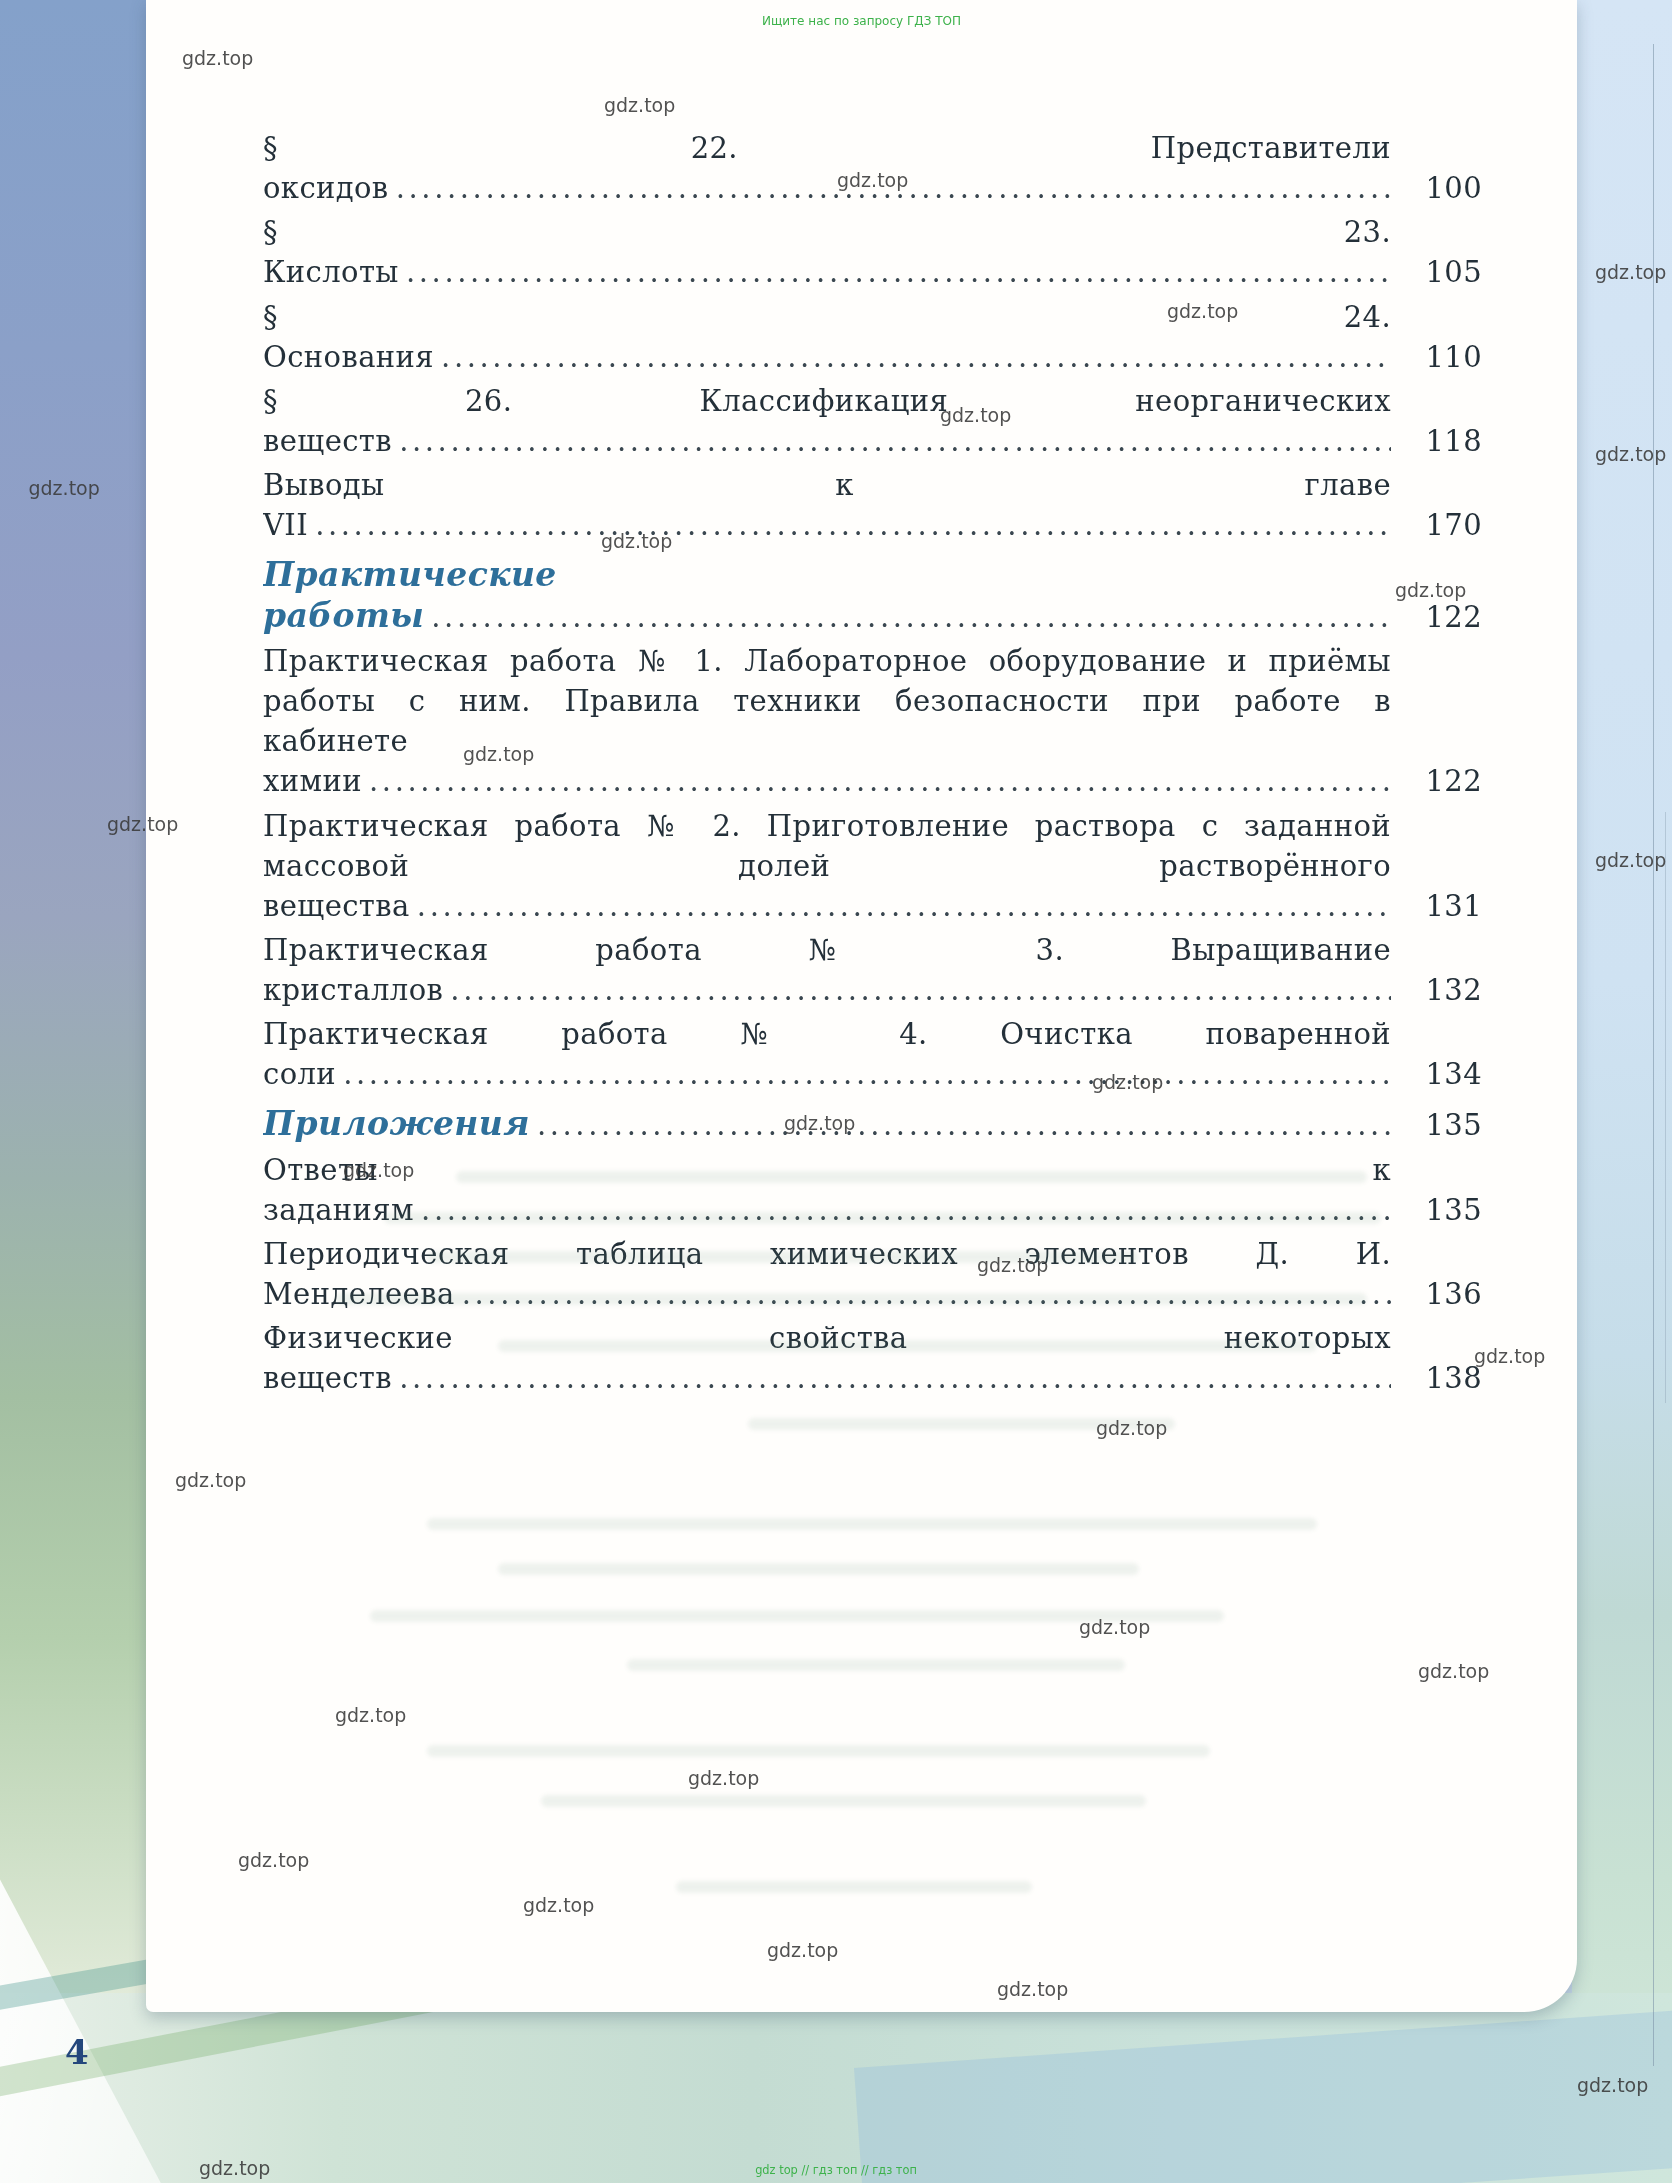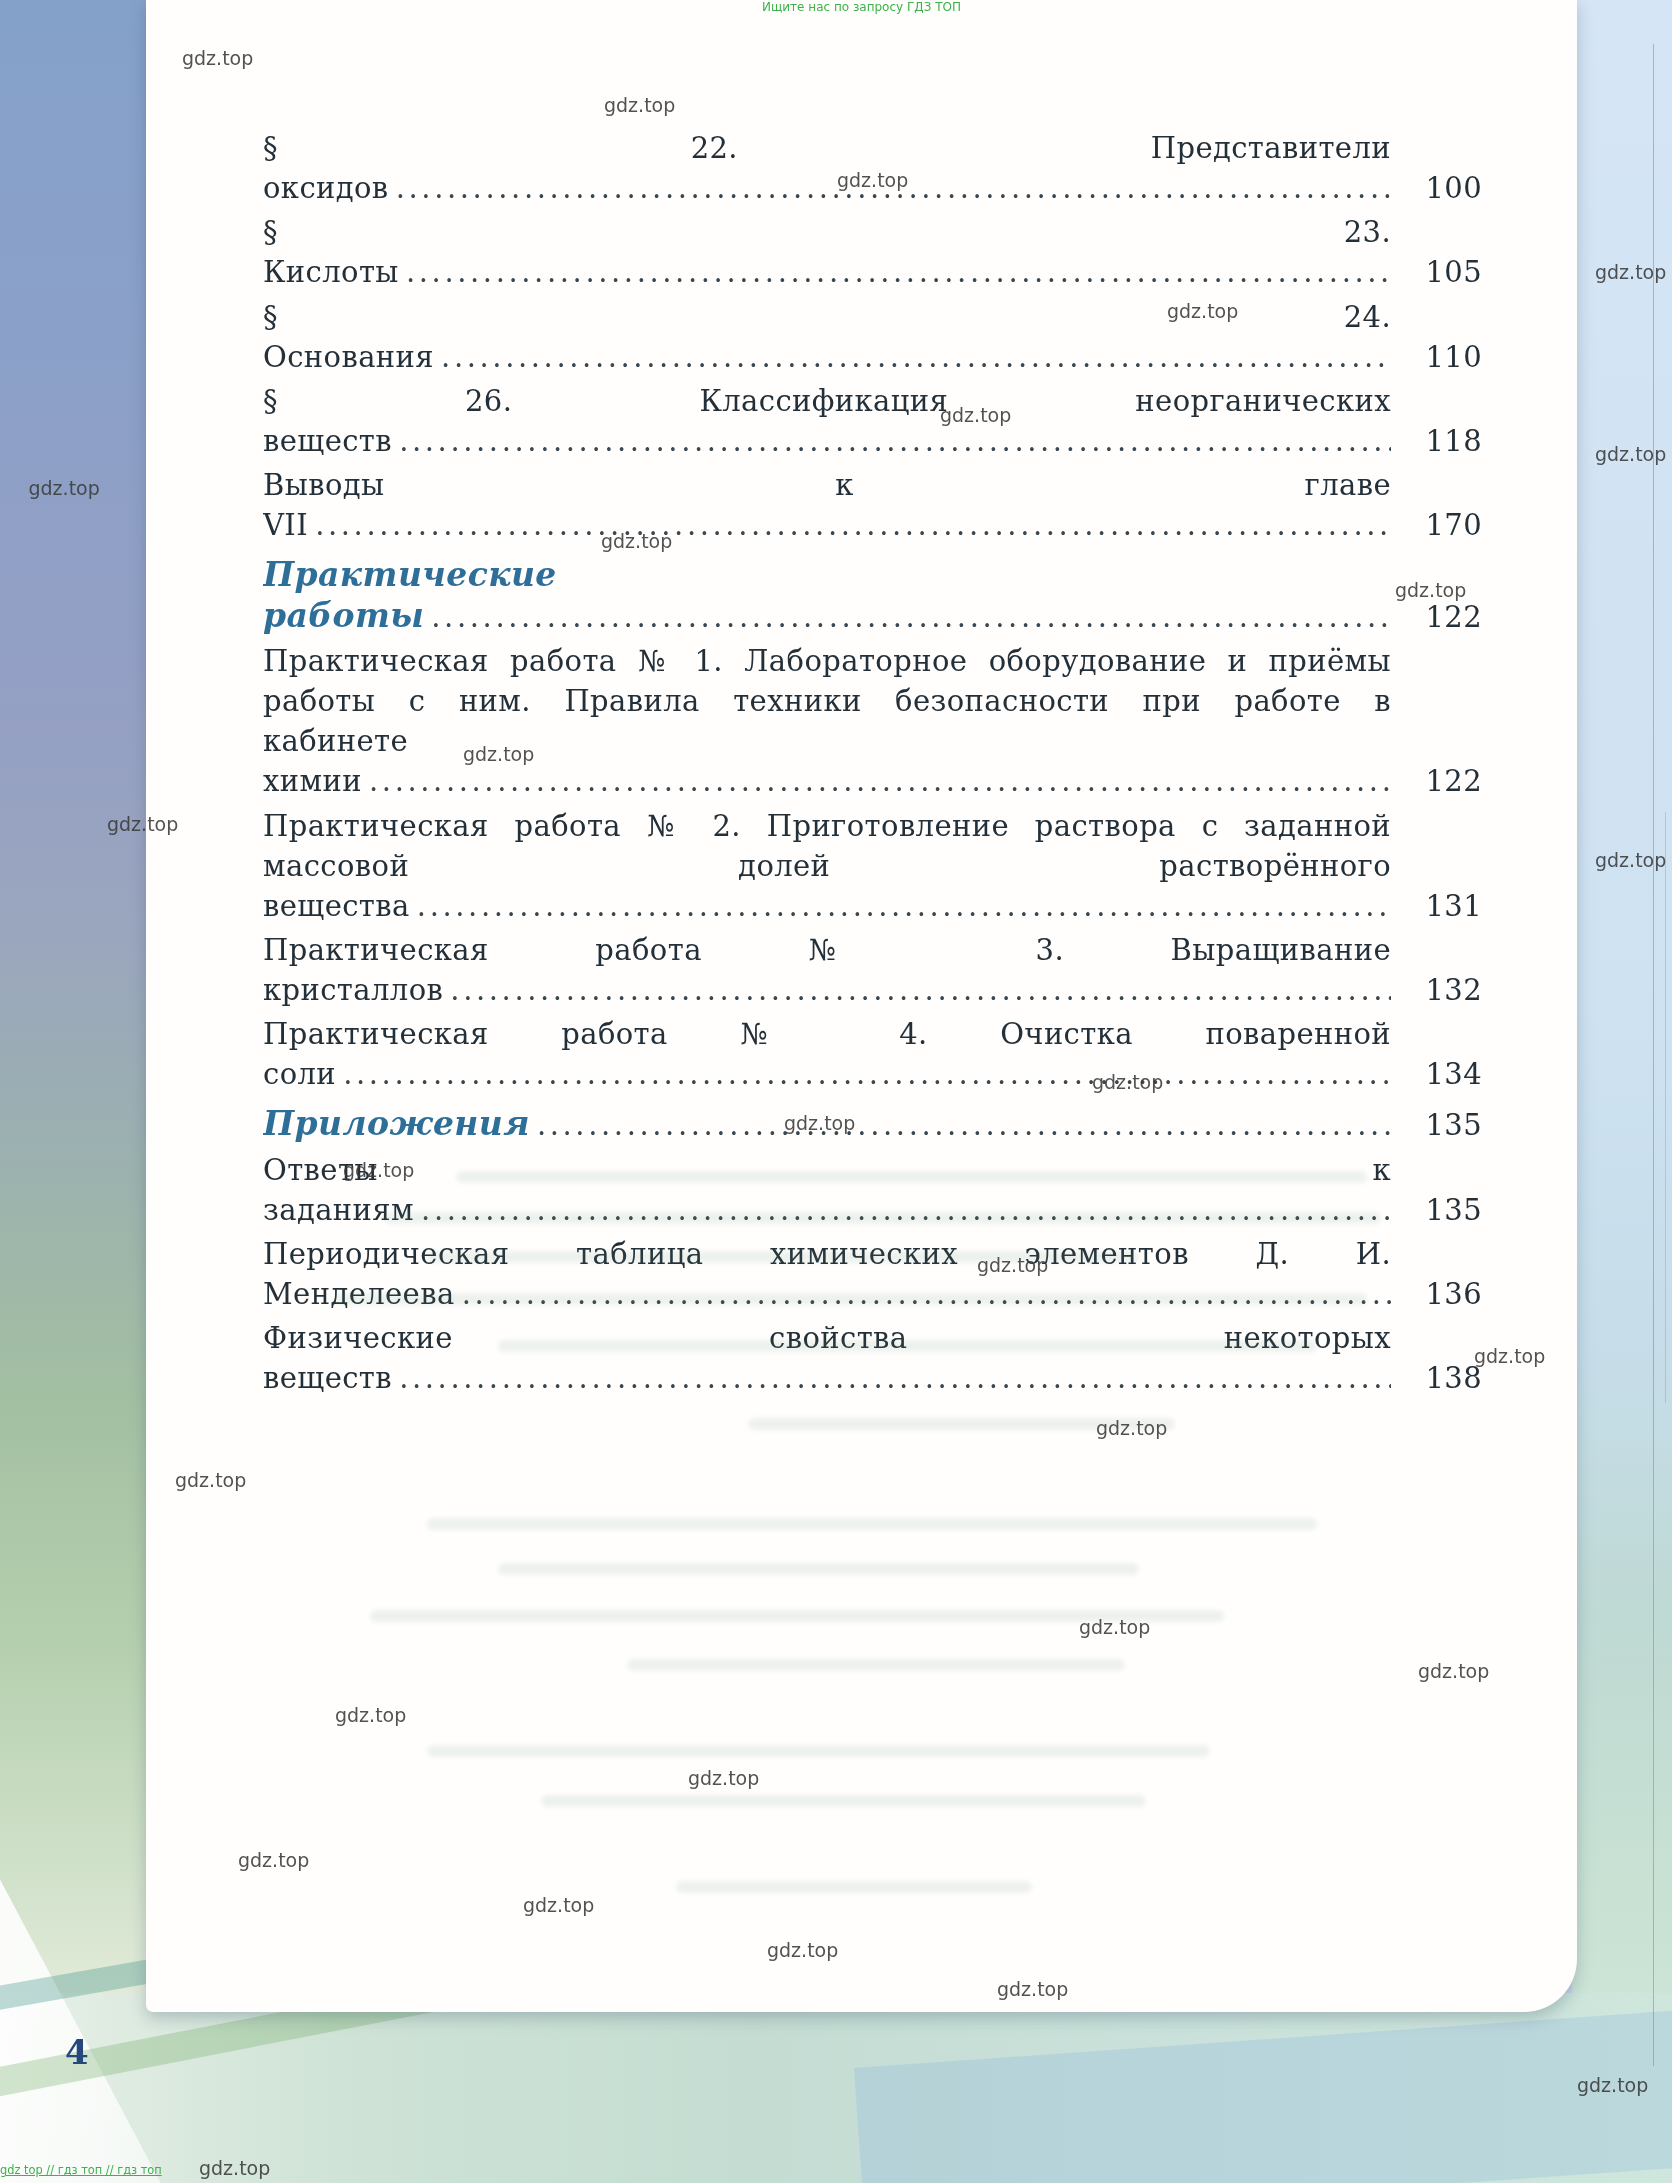--- a/index.html
+++ b/index.html
@@ -42,28 +42,28 @@
   .l1{left:1653px;top:44px;height:2022px;}
   .l2{left:1665px;top:812px;height:591px;background:rgba(145,165,182,.45);}
   
   .sheet{
     position:absolute;left:146px;top:0;width:1431px;height:2012px;
     background:#fffefc;
     border-radius:0 0 53px 7.1px;
     box-shadow:0 5.7px 15.7px rgba(55,80,105,.28);
   }
   .top-note{
-    position:absolute;top:0;left:0;width:100%;text-align:center;
+    position:absolute;top:14px;left:0;width:100%;text-align:center;
     font-family:"DejaVu Sans","Liberation Sans",sans-serif;
     font-size:12px;color:var(--promo-green,#3db24b);
   }
   .bottom-note{
-    position:absolute;bottom:5.7px;left:0;width:100%;
+    position:absolute;bottom:5.7px;left:0;width:100%;text-align:center;
     font-family:"DejaVu Sans","Liberation Sans",sans-serif;
-    font-size:11.4px;color:var(--promo-green,#3db24b);text-decoration:underline;
+    font-size:11.4px;color:var(--promo-green,#3db24b);
   }
   .page-num{
     position:absolute;left:65px;top:2032px;
     font-size:34px;font-weight:bold;color:var(--page-number,#24477c);
   }
   
   .toc{
     position:absolute;left:117px;top:128px;width:1219px;
     font-size:29px;color:var(--body-text,#243039);
     letter-spacing:0.4px;word-spacing:4.3px;

